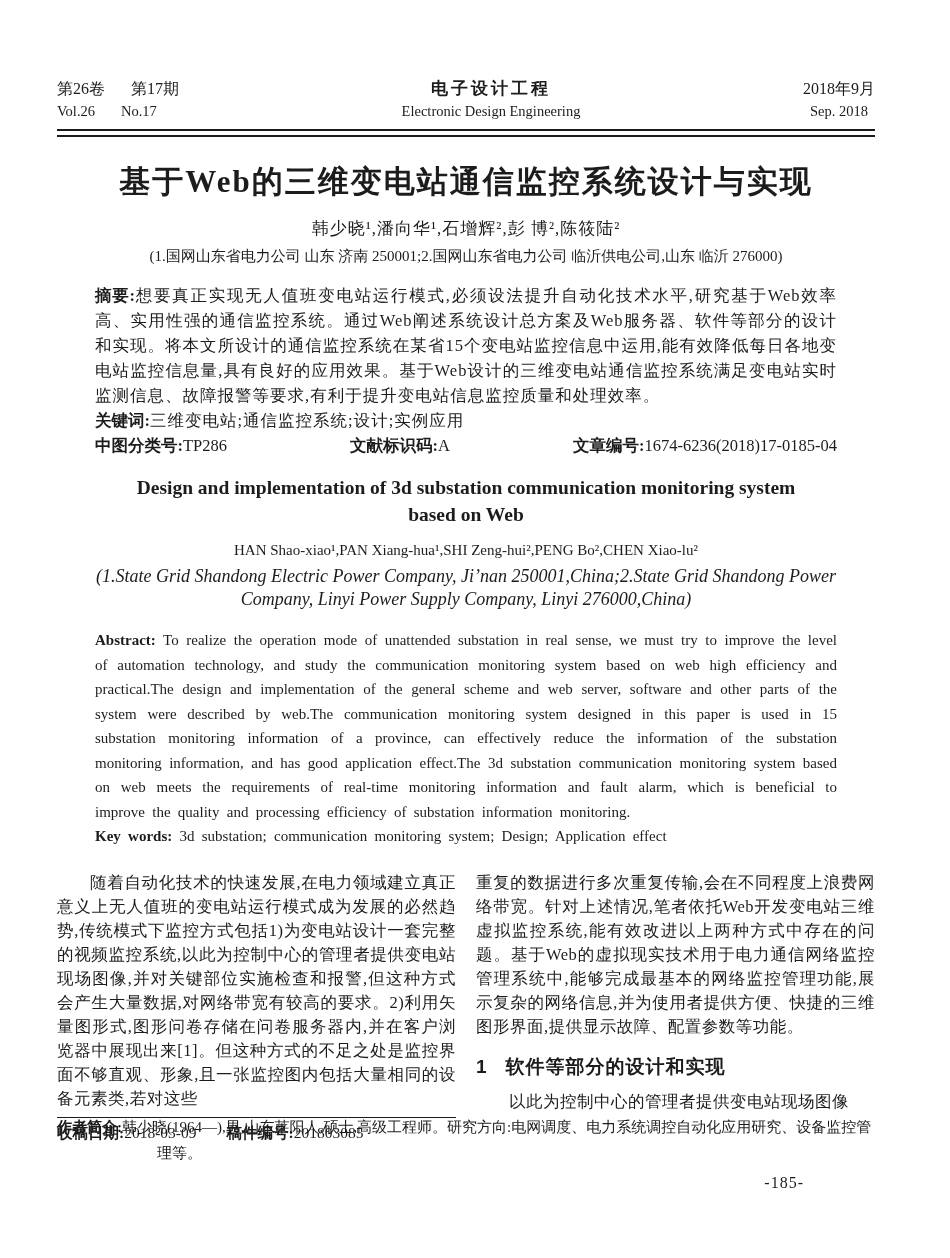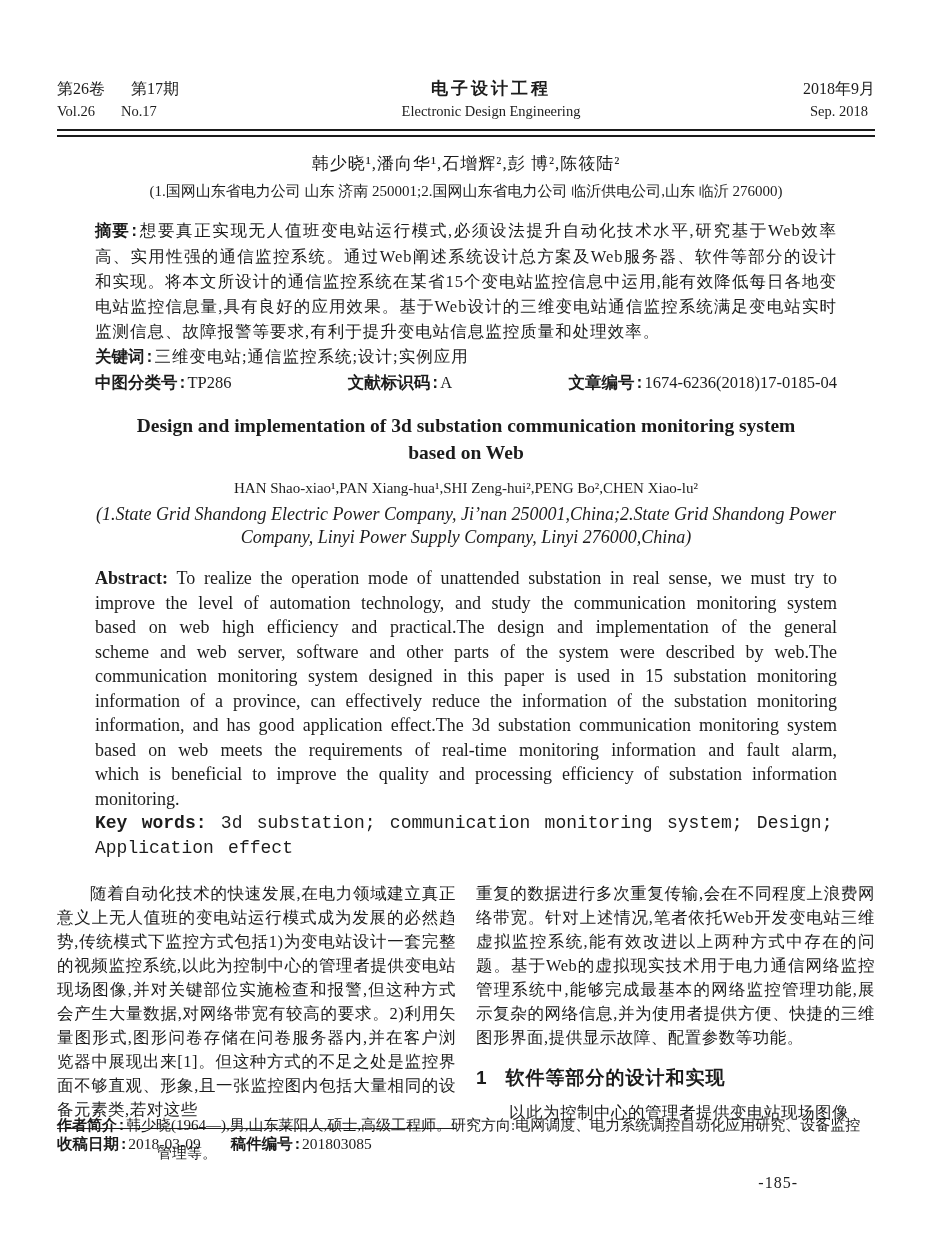--- a/index.html
+++ b/index.html
@@ -24,52 +24,52 @@
                border-top:2px solid #1b1b1b;border-bottom:2px solid #1b1b1b;}
 
   
   .title-cn{margin:25px 0 0;text-align:center;font-size:31px;font-weight:700;
             letter-spacing:2px;line-height:40px;}
   .authors-cn{margin-top:15px;text-align:center;font-size:17px;letter-spacing:1px;}
   .affil-cn{margin-top:7px;text-align:center;font-size:15px;}
 
   .abstract-cn{margin:17px 38px 0;font-size:16.5px;line-height:25px;letter-spacing:1px;}
   .abstract-cn p{margin:0;text-align:justify;}
-  .lbl{font-family:Liberation Mono, monospace;font-weight:700;letter-spacing:0;}
+  .lbl{font-family:Liberation Serif, serif;font-weight:700;letter-spacing:0;}
   .kwline{margin-top:1px;}
   .colophon{display:flex;justify-content:space-between;margin-top:2px;letter-spacing:0;}
 
   
   .title-en{margin:16px auto 0;max-width:690px;text-align:center;font-size:19.5px;
             line-height:27px;font-weight:700;}
   .authors-en{margin-top:14px;text-align:center;font-size:15px;}
   .affil-en{margin:6px auto 0;max-width:770px;text-align:center;font-style:italic;
             font-size:18px;line-height:23px;}
 
-  .abstract-en{margin:17px 38px 0;font-size:18px;line-height:24.5px;word-spacing:3.5px;}
+  .abstract-en{margin:17px 38px 0;font-size:15px;line-height:24.5px;word-spacing:3.5px;}
   .abstract-en p{margin:0;text-align:justify;}
   .lbl-en{font-weight:700;}
-  .kw-en{margin-top:1px;text-align:left !important;font-family:Liberation Mono, monospace;}
+  .kw-en{margin-top:1px;text-align:left !important;}
 
   
   .columns{display:flex;gap:20px;margin-top:22px;}
   .col{flex:1;min-width:0;}
   .body-p{margin:0;font-size:16.5px;line-height:24px;text-align:justify;letter-spacing:0.5px;}
   .indent{text-indent:2em;}
   .footnote-rule{margin-top:6px;border-top:1.5px solid #1b1b1b;}
   .received{margin:5px 0 0;font-size:15.5px;}
   .received .gap{display:inline-block;width:30px;}
   .sec-heading{margin:15px 0 10px;font-family:"Liberation Sans","DejaVu Sans",sans-serif;
                font-size:19px;font-weight:700;letter-spacing:1px;}
   .sec-heading .num{margin-right:18px;}
 
   
   .bio{position:absolute;left:57px;right:57px;bottom:100px;font-size:15px;line-height:26px;
        padding-left:100px;text-indent:-100px;}
-  .pageno{position:absolute;right:134px;bottom:74px;font-size:16px;letter-spacing:1px;}
+  .pageno{position:absolute;right:128px;bottom:74px;font-size:16px;letter-spacing:1px;}
   .artifact{position:absolute;left:185px;bottom:4px;width:530px;height:3px;opacity:.3;
             background:repeating-linear-gradient(90deg,#9fe8b0 0 14px,#fff 14px 20px,
             #ffc9d6 20px 30px,#fff 30px 34px,#bfe3ff 34px 44px,#fff 44px 52px);}
 </style>
 </head>
 <body>
 
 <div class="page">
 
   <header class="masthead">
@@ -87,20 +87,21 @@
       <div class="cn">电子设计工程</div>
       <div class="mh-en">Electronic Design Engineering</div>
     </div>
     <div class="mh-right">
       <div>2018年9月</div>
       <div class="mh-en">Sep. 2018</div>
     </div>
   </header>
   <div class="double-rule"></div>
 
+  <h1 class="title-cn">基于Web的三维变电站通信监控系统设计与实现</h1>
   <div class="authors-cn">韩少晓¹,潘向华¹,石增辉²,彭 博²,陈筱陆²</div>
   <div class="affil-cn">(1.国网山东省电力公司 山东 济南 250001;2.国网山东省电力公司 临沂供电公司,山东 临沂 276000)</div>
 
   <section class="abstract-cn">
     <p><span class="lbl">摘要:</span><span>想要真正实现无人值班变电站运行模式,必须设法提升自动化技术水平,研究基于Web效率高、实用性强的通信监控系统。通过Web阐述系统设计总方案及Web服务器、软件等部分的设计和实现。将本文所设计的通信监控系统在某省15个变电站监控信息中运用,能有效降低每日各地变电站监控信息量,具有良好的应用效果。基于Web设计的三维变电站通信监控系统满足变电站实时监测信息、故障报警等要求,有利于提升变电站信息监控质量和处理效率。</span></p>
     <p class="kwline"><span class="lbl">关键词:</span><span>三维变电站;通信监控系统;设计;实例应用</span></p>
     <p class="colophon">
       <span><span class="lbl">中图分类号:</span><span>TP286</span></span>
       <span><span class="lbl">文献标识码:</span><span>A</span></span>
       <span><span class="lbl">文章编号:</span><span>1674-6236(2018)17-0185-04</span></span>

